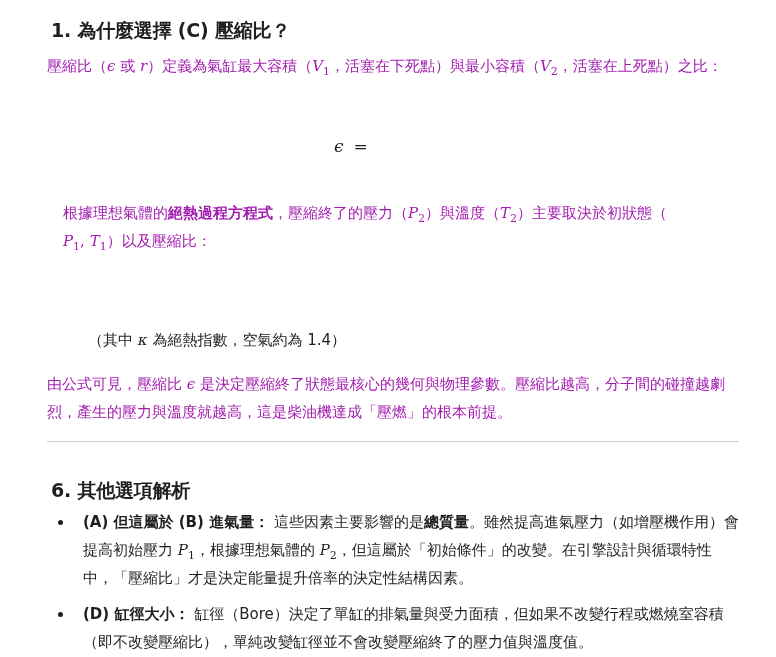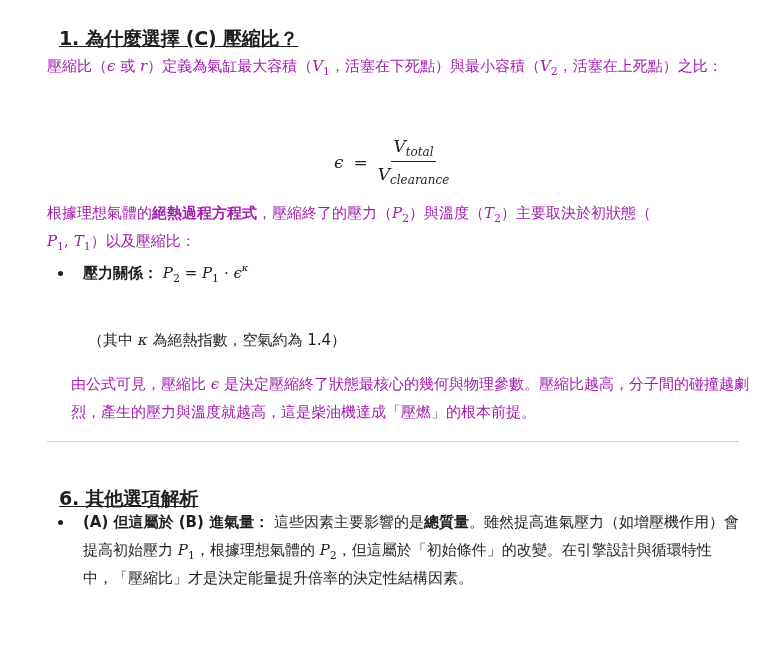--- a/index.html
+++ b/index.html
@@ -17,24 +17,23 @@
     }
     .page {
       position: absolute;
       left: 47px;
       top: 0;
       width: 692px;
     }
     h2 {
       font-size: 19px;
       font-weight: bold;
-      margin: 12px;
+      margin: 4px;
       color: #1f1f1f;
       letter-spacing: -0.2px;
-      text-decoration: underline;
     }
     .h1 { position: absolute; top: 14px; left: 0; }
     .p {
       font-size: 15px;
       line-height: 28px;
       margin: 0;
       color: #a21caf;
     }
     .math {
       font-family: "DejaVu Serif", "Liberation Serif", serif;
@@ -55,21 +54,21 @@
       font-family: "DejaVu Serif", "Liberation Serif", serif;
       font-size: 17px;
     }
     .formula .lhs { font-style: italic; margin-right: 10px; }
     .formula .eq { margin-right: 10px; font-style: normal; }
     .frac { display: inline-flex; flex-direction: column; align-items: center; }
     .frac .num { padding: 0 2px 2px 2px; border-bottom: 1px solid #1f1f1f; font-style: italic; }
     .frac .den { padding-top: 2px; font-style: italic; }
     .frac small { font-size: 12px; vertical-align: -4px; font-style: italic; }
 
-    .p2 { position: absolute; top: 199px; left: 0; width: 692px; }
+    .p2 { position: absolute; top: 199px; left: 16px; width: 692px; }
 
     ul.bul {
       list-style: none;
       margin: 0;
       padding: 0;
       position: absolute;
       left: 0;
       width: 692px;
     }
     ul.bul li {
@@ -90,21 +89,21 @@
     .b1 { top: 259px; }
     .b1 li.l1 { margin-bottom: 6px; }
     .note {
       position: absolute;
       top: 326px;
       left: 41px;
       font-size: 15px;
       line-height: 28px;
       text-align: center;
     }
-    .p3 { position: absolute; top: 370px; left: 0; width: 692px; margin-left: 24px; }
+    .p3 { position: absolute; top: 370px; left: 0; width: 692px; }
     hr.div {
       position: absolute;
       top: 441px;
       left: 0;
       width: 692px;
       margin: 0;
       border: none;
       border-top: 1px solid #d0d0d0;
     }
     .h2b { position: absolute; top: 474px; left: 0; }
@@ -116,44 +115,39 @@
 
 <div class="page">
 
   <h2 class="h1">1. 為什麼選擇 (C) 壓縮比？</h2>
 
   <p class="p p1"><span>壓縮比（</span><span class="math">ϵ</span><span> 或 </span><span class="math">r</span><span>）定義為氣缸最大容積（</span><span class="math"><span>V</span><span class="sub rom">1</span></span><span>，活塞在下死點）與最小容積（</span><span class="math"><span>V</span><span class="sub rom">2</span></span><span>，活塞在上死點）之比：</span></p>
 
   <div class="formula">
     <span class="lhs">ϵ</span>
     <span class="eq">=</span>
-    <span class="frac">
-      <span class="num"><span>V</span><small>total</small></span>
-      <span class="den"><span>V</span><small>clearance</small></span>
-    </span>
   </div>
 
   <p class="p p2"><span>根據理想氣體的</span><b>絕熱過程方程式</b><span>，壓縮終了的壓力（</span><span class="math"><span>P</span><span class="sub rom">2</span></span><span>）與溫度（</span><span class="math"><span>T</span><span class="sub rom">2</span></span><span>）主要取決於初狀態（</span><br><span class="math"><span>P</span><span class="sub rom">1</span><span class="rom">,</span> <span>T</span><span class="sub rom">1</span></span><span>）以及壓縮比：</span></p>
 
   <ul class="bul b1">
-    <li class="l1">
-      <span class="dot"></span>
-      <b>壓力關係：</b>
-      <span class="math"><span>P</span><span class="sub rom">2</span> <span class="rom">=</span> <span>P</span><span class="sub rom">1</span> <span class="rom">·</span> <span>ϵ</span><span class="sup" style="font-style:italic">κ</span></span>
-    </li>
   </ul>
 
   <div class="note"><span>（其中 </span><span class="math">κ</span><span> 為絕熱指數，空氣約為 1.4）</span></div>
 
   <p class="p p3"><span>由公式可見，壓縮比 </span><span class="math">ϵ</span><span> 是決定壓縮終了狀態最核心的幾何與物理參數。壓縮比越高，分子間的碰撞越劇烈，產生的壓力與溫度就越高，這是柴油機達成「壓燃」的根本前提。</span></p>
 
   <hr class="div">
 
   <h2 class="h2b">6. 其他選項解析</h2>
 
   <ul class="bul b2">
     <li>
       <span class="dot"></span>
       <b>(A) 但這屬於 (B) 進氣量：</b><span> 這些因素主要影響的是</span><b>總質量</b><span>。雖然提高進氣壓力（如增壓機作用）會提高初始壓力 </span><span class="math"><span>P</span><span class="sub rom">1</span></span><span>，根據理想氣體的 </span><span class="math"><span>P</span><span class="sub rom">2</span></span><span>，但這屬於「初始條件」的改變。在引擎設計與循環特性中，「壓縮比」才是決定能量提升倍率的決定性結構因素。</span>
     </li>
+    <li>
+      <span class="dot"></span>
+      <b>(D) 缸徑大小：</b><span> 缸徑（Bore）決定了單缸的排氣量與受力面積，但如果不改變行程或燃燒室容積（即不改變壓縮比），單純改變缸徑並不會改變壓縮終了的壓力值與溫度值。</span>
+    </li>
   </ul>
 
 </div>
 
 </body></html>

